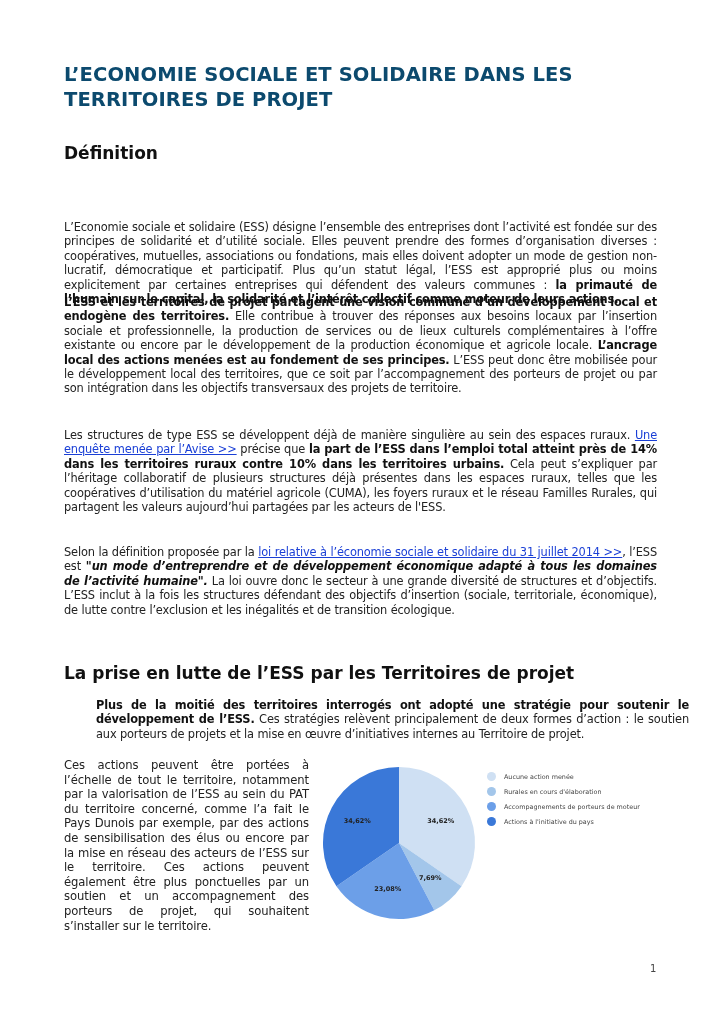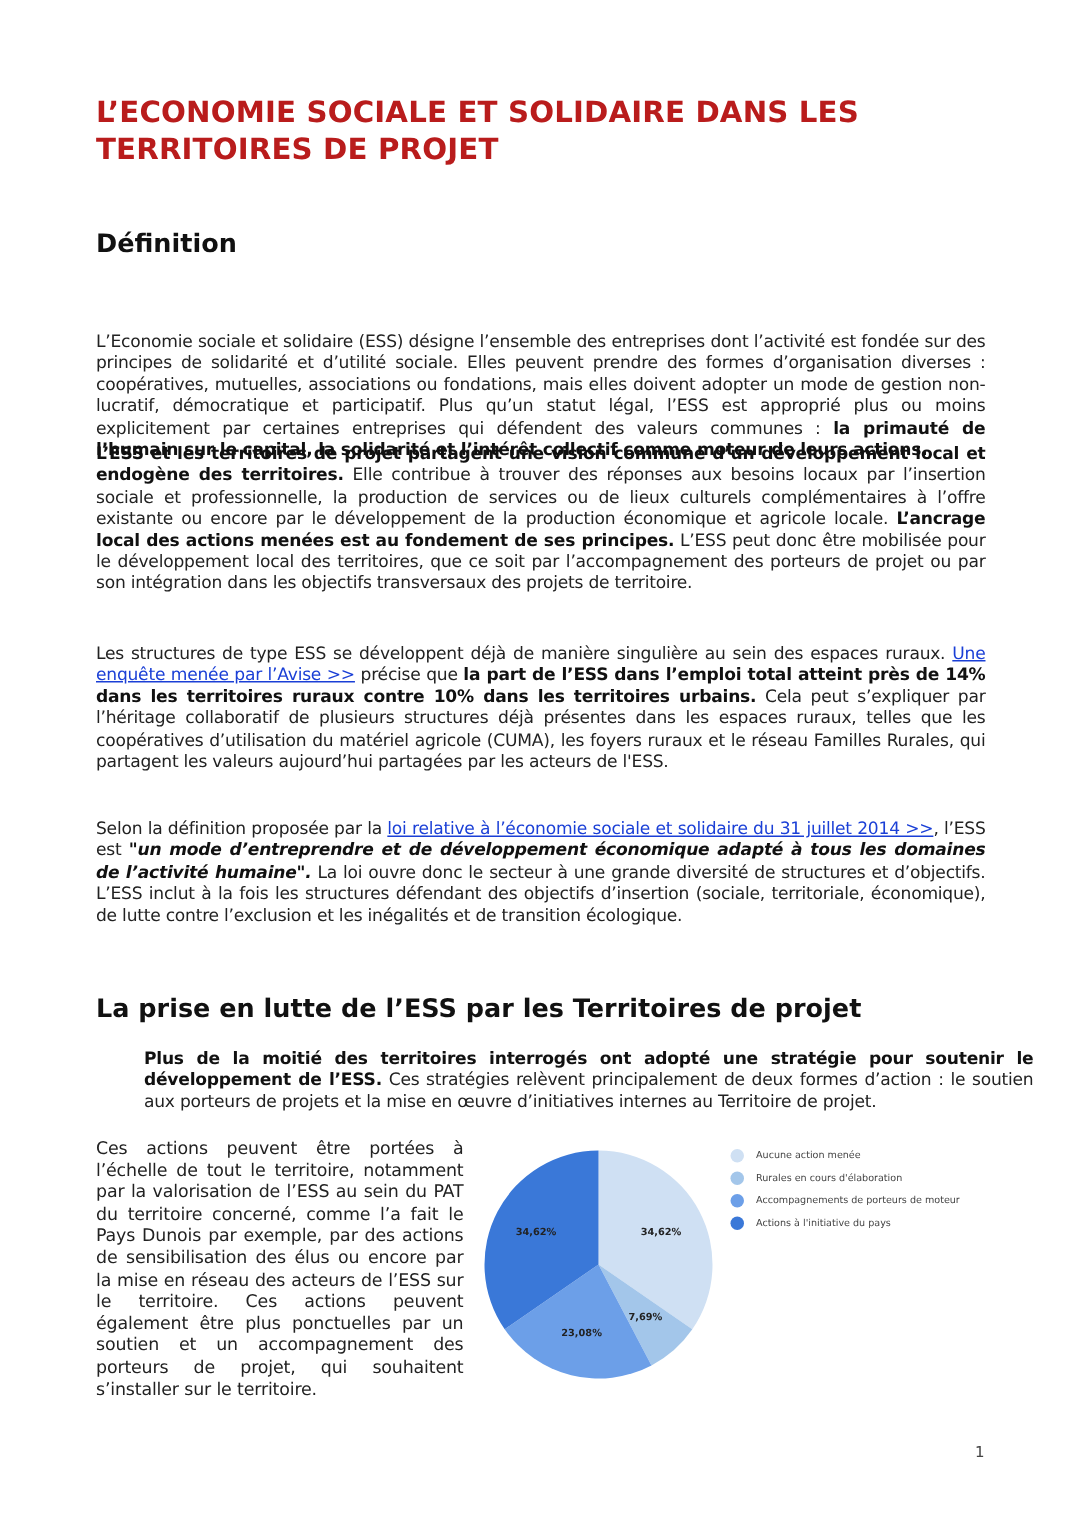--- a/index.html
+++ b/index.html
@@ -1,37 +1,37 @@
 <!DOCTYPE html>
 <html><head>
 <meta charset="utf-8">
 <style>
   html, body { margin: 0; padding: 0; background: #ffffff; }
   body { width: 724px; height: 1024px; position: relative; overflow: hidden;
          font-family: "DejaVu Sans", "Liberation Sans", sans-serif; color: #111; }
-  .title { position: absolute; left: 64px; top: 62px; width: 600px; color: #b91c1c;
+  .title { position: absolute; left: 64px; top: 62px; width: 600px; color: #0c4a6e;
            font-weight: bold; font-size: 19.5px; line-height: 25px; letter-spacing: 0.1px; }
   .h2 { position: absolute; left: 64px; font-weight: bold; font-size: 17px; color: #111; }
   .p { position: absolute; left: 64px; width: 593px; font-size: 11.4px; line-height: 14.4px;
        text-align: justify; color: #222; letter-spacing: -0.15px; }
   .p b { font-weight: bold; color: #111; }
   .p a { color: #1a3fd6; text-decoration: underline; }
   .p.narrow { width: 245px; font-size: 11.6px; line-height: 14.6px; letter-spacing: -0.1px; }
   .chart { position: absolute; left: 312px; top: 760px; width: 372px; height: 160px; }
   .legend { position: absolute; left: 487px; top: 766px; font-size: 6.4px; color: #444; }
-  .legend-item { display: flex; align-items: flex-start; height: 15px; }
+  .legend-item { display: flex; align-items: flex-end; height: 15px; }
   .legend-dot { width: 9px; height: 9px; border-radius: 50%; margin-right: 8px; }
   .pnum { position: absolute; left: 650px; top: 963px; font-size: 10px; color: #444; }
 </style>
 </head>
 <body>
 
 <div class="title">L’ECONOMIE SOCIALE ET SOLIDAIRE DANS LES TERRITOIRES DE PROJET</div>
 
-<div class="h2" style="top:153px;text-align:right;">Définition</div>
+<div class="h2" style="top:143px;text-align:right;">Définition</div>
 
 <div class="p" style="top:180px;margin-top:40px;">
   <span>L’Economie sociale et solidaire (ESS) désigne l’ensemble des entreprises dont l’activité est fondée sur des principes de solidarité et d’utilité sociale. Elles peuvent prendre des formes d’organisation diverses : coopératives, mutuelles, associations ou fondations, mais elles doivent adopter un mode de gestion non-lucratif, démocratique et participatif. Plus qu’un statut légal, l’ESS est approprié plus ou moins explicitement par certaines entreprises qui défendent des valeurs communes : </span><b>la primauté de l’humain sur le capital, la solidarité et l’intérêt collectif comme moteur de leurs actions.</b>
 </div>
 
 <div class="p" style="top:295px;">
   <b>L’ESS et les territoires de projet partagent une vision commune d’un développement local et endogène des territoires.</b><span> Elle contribue à trouver des réponses aux besoins locaux par l’insertion sociale et professionnelle, la production de services ou de lieux culturels complémentaires à l’offre existante ou encore par le développement de la production économique et agricole locale. </span><b>L’ancrage local des actions menées est au fondement de ses principes.</b><span> L’ESS peut donc être mobilisée pour le développement local des territoires, que ce soit par l’accompagnement des porteurs de projet ou par son intégration dans les objectifs transversaux des projets de territoire.</span>
 </div>
 
 <div class="p" style="top:428px;">

